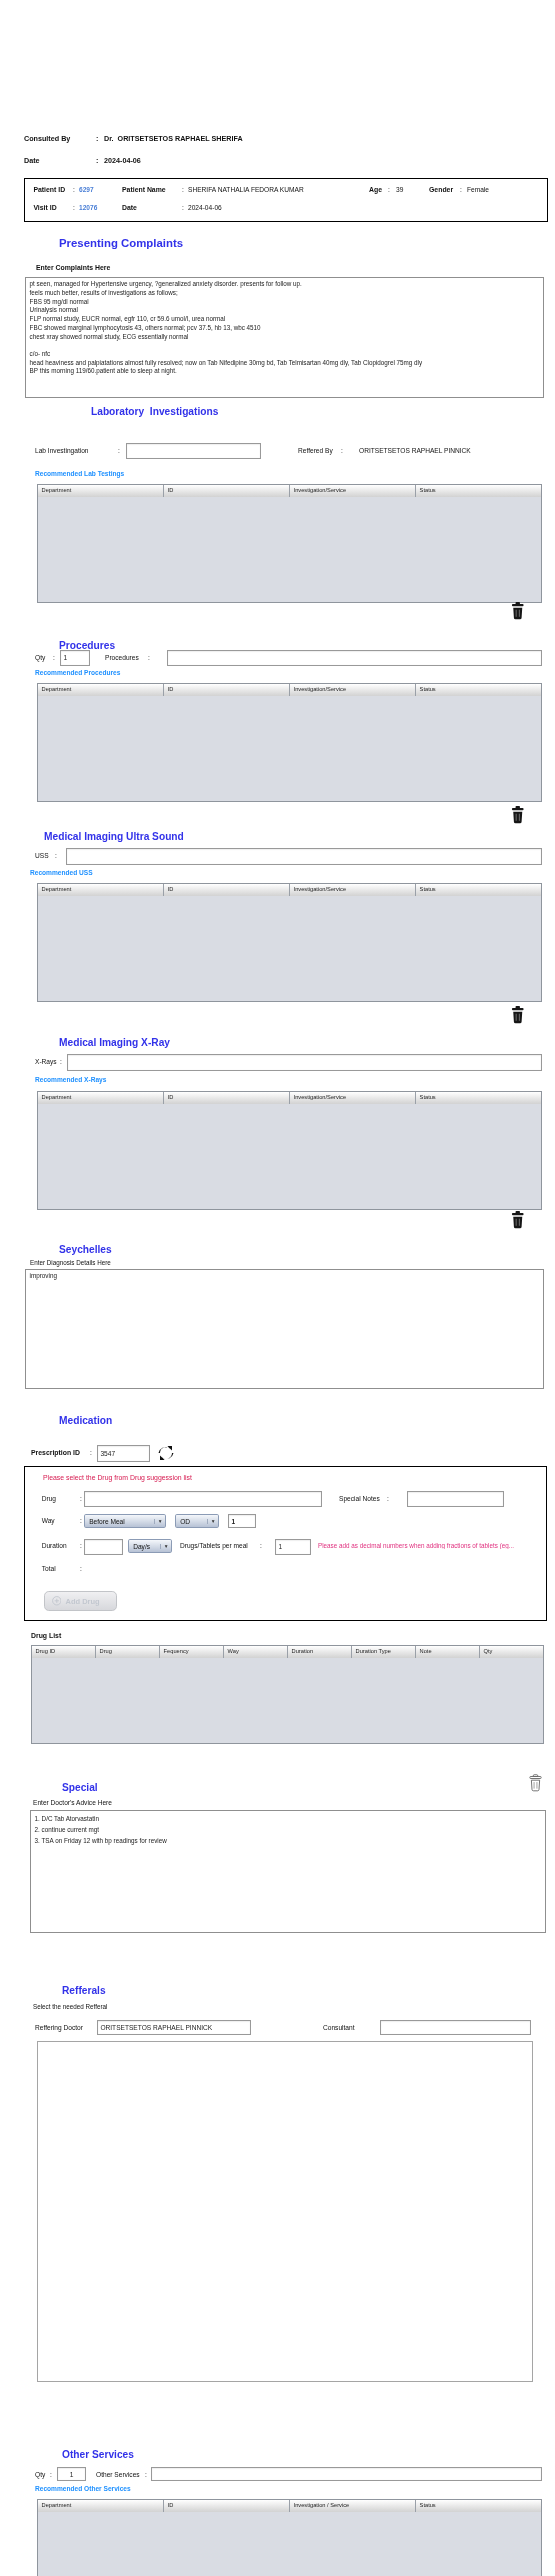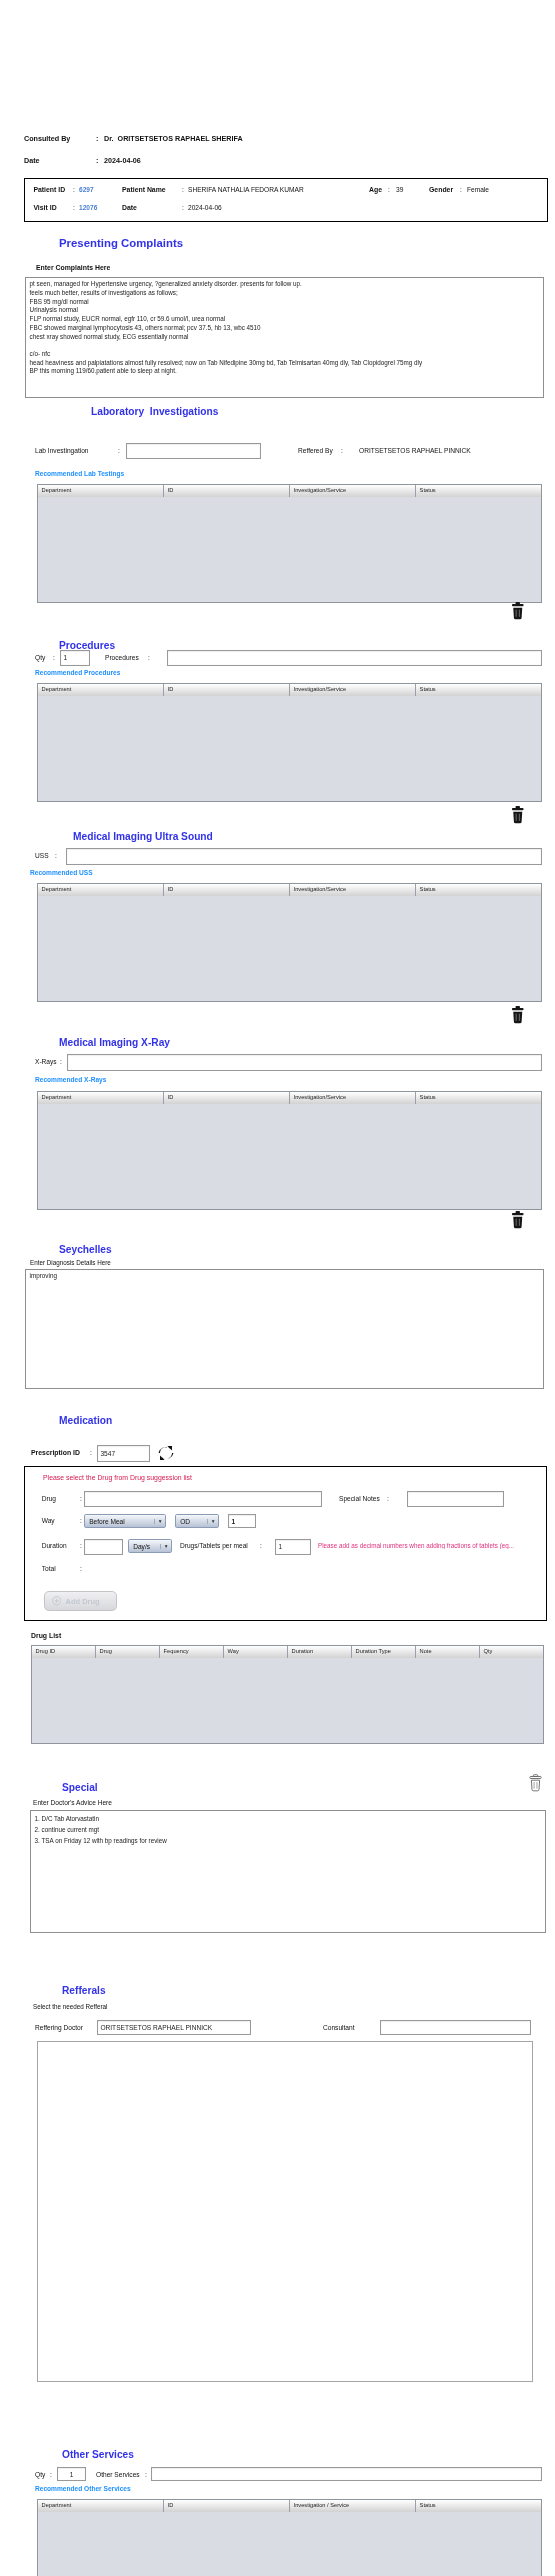--- a/index.html
+++ b/index.html
@@ -141,21 +141,21 @@
     </div>
     <div class="tbody" style="height:105px;"></div>
   </div>
   <svg class="abs icon-btn" style="left:510px;top:806px;" width="15.5" height="18" viewBox="0 0 24 28">
     <rect x="8.5" y="0" width="7" height="3.5" rx="1.4" fill="#161616"></rect>
     <rect x="3" y="3" width="18" height="3.6" rx="1.4" fill="#161616"></rect>
     <path d="M5 9h14l-1 15.5A2.6 2.6 0 0 1 15.4 27H8.6A2.6 2.6 0 0 1 6 24.5Z" fill="#161616"></path>
     <path d="M9.5 12v11M14.5 12v11" stroke="#8a8a8a" stroke-width="1.2"></path>
   </svg>
 
-  <div class="abs sec-h" style="left:37px;top:831px;">Medical Imaging Ultra Sound</div>
+  <div class="abs sec-h" style="left:8px;top:831px;">Medical Imaging Ultra Sound</div>
   <span class="abs lbl" style="left:35px;top:852px;">USS</span>
   <span class="abs sep" style="left:55px;top:852px;">:</span>
   <input class="abs fld" style="left: 66px; top: 848px; width: 476px; height: 16.7px;" value="">
   <div class="abs link-blue" style="left:30px;top:869px;">Recommended USS</div>
   <div class="abs tbl" style="left:37px;top:883px;width:505px;">
     <div class="thead">
       <div class="th">Department</div>
       <div class="th">ID</div>
       <div class="th">Investigation/Service</div>
       <div class="th">Status</div>

